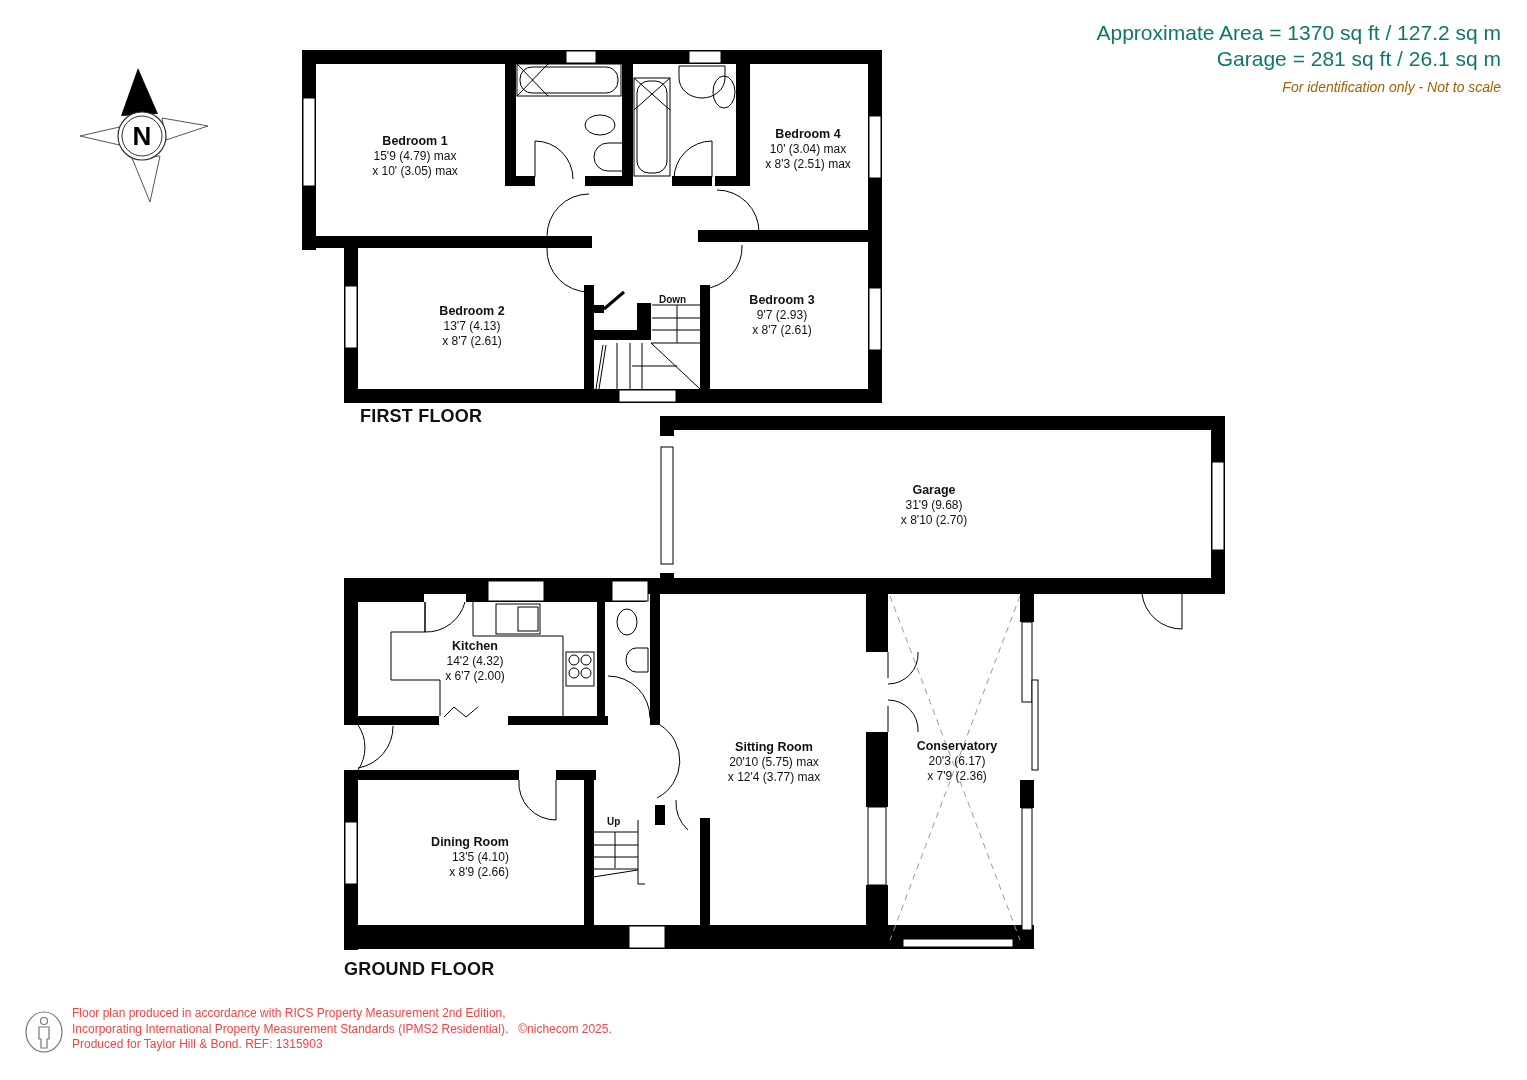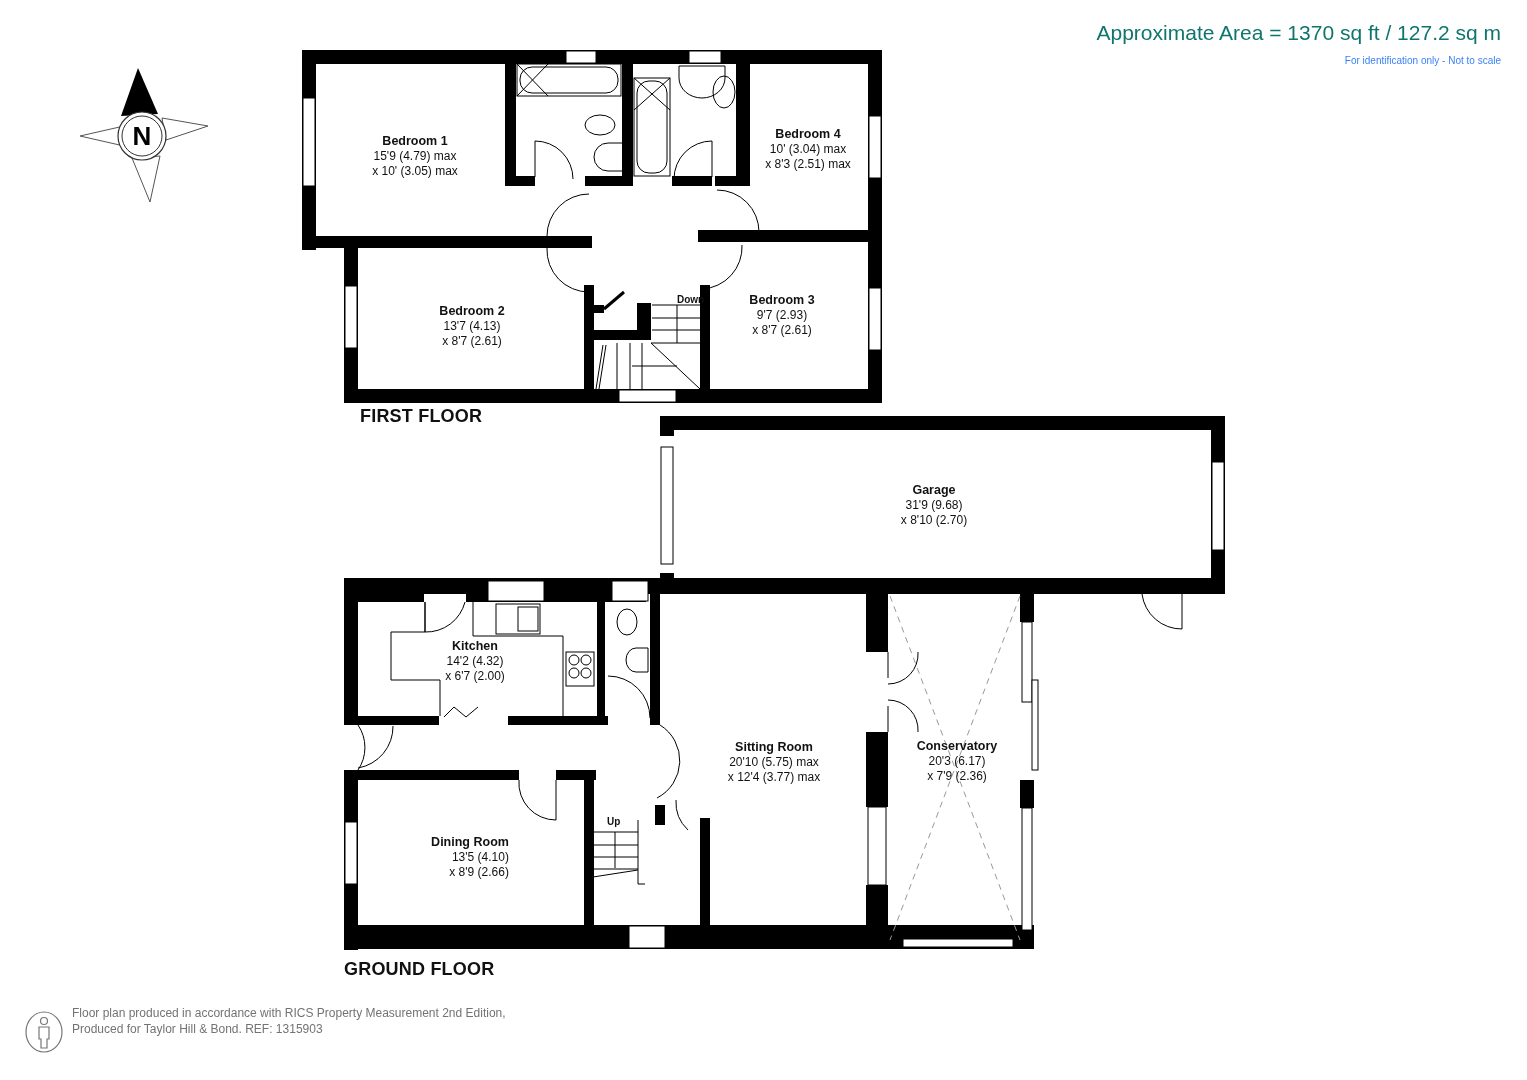--- a/index.html
+++ b/index.html
@@ -1,25 +1,25 @@
 <!DOCTYPE html>
 <html><head>
 <meta charset="utf-8">
 <style>
   html, body { margin:0; padding:0; background:#ffffff; }
   body { width:1527px; height:1080px; position:relative; overflow:hidden; font-family:"Liberation Sans", sans-serif; color:#111; }
   #plan { position:absolute; left:0; top:0; }
   .area { position:absolute; right:26px; top:20px; text-align:right; font-family:"Liberation Sans", sans-serif; }
   .area .big { font-size:21px; line-height:26px; color:#0f766e; }
-  .area .small { font-size:10px; line-height:22px; margin-top:4px; color:#3b82f6; }
+  .area .small { font-size:14px; line-height:22px; margin-top:4px; color:#a16207;font-style:italic; }
   .floor-label { position:absolute; font-weight:bold; font-size:18px; font-family:"Liberation Sans", sans-serif; letter-spacing:0.2px; }
   .room { position:absolute; text-align:center; font-size:12px; line-height:15px; font-family:"Liberation Sans", sans-serif; transform:translateX(-50%); white-space:nowrap; }
   .room .name { font-weight:bold; font-size:12.5px; }
   .stairlbl { position:absolute; font-weight:bold; font-size:10px; font-family:"Liberation Sans", sans-serif; }
-  .footer { position:absolute; left:72px; top:1006px; font-size:12px; line-height:15.5px; color:#737373; font-family:"Liberation Sans", sans-serif; }
+  .footer { position:absolute; left:72px; top:1006px; font-size:12px; line-height:15.5px; color:#ef4444; font-family:"Liberation Sans", sans-serif; }
   .footer .copy { margin-left:10px; }
   .person { position:absolute; left:24px; top:1010px; }
   .compass { position:absolute; left:76px; top:68px; }
 </style>
 </head>
 <body>
 
 <svg id="plan" width="1527" height="1080" viewBox="0 0 1527 1080" xmlns="http://www.w3.org/2000/svg">
   <g fill="#000">
 
@@ -186,20 +186,21 @@
   <polygon points="4,68 48,58 48,78" fill="#fff" stroke="#555" stroke-width="1"></polygon>
   <polygon points="132,58 86,50 90,72" fill="#fff" stroke="#555" stroke-width="1"></polygon>
   <polygon points="74,134 56,90 84,88" fill="#fff" stroke="#555" stroke-width="1"></polygon>
   <circle cx="66" cy="68" r="24" fill="#fff" stroke="#333" stroke-width="1.2"></circle>
   <circle cx="66" cy="68" r="20" fill="none" stroke="#333" stroke-width="1"></circle>
   <text x="66" y="77" text-anchor="middle" font-family="Liberation Sans, sans-serif" font-weight="bold" font-size="26" fill="#000">N</text>
 </svg>
 
 <div class="area">
   <div class="big">Approximate Area = 1370 sq ft / 127.2 sq m</div>
+  <div class="big">Garage = 281 sq ft / 26.1 sq m</div>
   <div class="small">For identification only - Not to scale</div>
 </div>
 
 <div class="room" style="left:415px; top:134px;">
   <div class="name">Bedroom 1</div>
   <div>15'9 (4.79) max</div>
   <div>x 10' (3.05) max</div>
 </div>
 <div class="room" style="left:808px; top:127px;">
   <div class="name">Bedroom 4</div>
@@ -209,21 +210,21 @@
 <div class="room" style="left:472px; top:276px;margin-top:28px;">
   <div class="name">Bedroom 2</div>
   <div>13'7 (4.13)</div>
   <div>x 8'7 (2.61)</div>
 </div>
 <div class="room" style="left:782px; top:293px;">
   <div class="name">Bedroom 3</div>
   <div>9'7 (2.93)</div>
   <div>x 8'7 (2.61)</div>
 </div>
-<div class="stairlbl" style="left:659px; top:294px;margin-left:18px;">Down</div>
+<div class="stairlbl" style="left:659px; top:294px;">Down</div>
 <div class="floor-label" style="left:344px; top:406px;margin-left:16px;">FIRST FLOOR</div>
 
 <div class="room" style="left:934px; top:483px;">
   <div class="name">Garage</div>
   <div>31'9 (9.68)</div>
   <div>x 8'10 (2.70)</div>
 </div>
 <div class="room" style="left:475px; top:639px;">
   <div class="name">Kitchen</div>
   <div>14'2 (4.32)</div>
@@ -247,14 +248,15 @@
 <div class="stairlbl" style="left:607px; top:816px;">Up</div>
 <div class="floor-label" style="left:344px; top:959px;">GROUND FLOOR</div>
 
 <svg class="person" width="40" height="44" viewBox="0 0 40 44" xmlns="http://www.w3.org/2000/svg">
   <ellipse cx="20" cy="22" rx="18" ry="20" fill="none" stroke="#777" stroke-width="1.2"></ellipse>
   <circle cx="20" cy="11" r="3.5" fill="none" stroke="#777" stroke-width="1.2"></circle>
   <path d="M15 17 h10 v12 h-2 v9 h-6 v-9 h-2z" fill="none" stroke="#777" stroke-width="1.2"></path>
 </svg>
 <div class="footer">
   <div>Floor plan produced in accordance with RICS Property Measurement 2nd Edition,</div>
+  <div><span>Incorporating International Property Measurement Standards (IPMS2 Residential).</span><span class="copy">©nichecom 2025.</span></div>
   <div>Produced for Taylor Hill &amp; Bond.   REF: 1315903</div>
 </div>
 
 </body></html>

